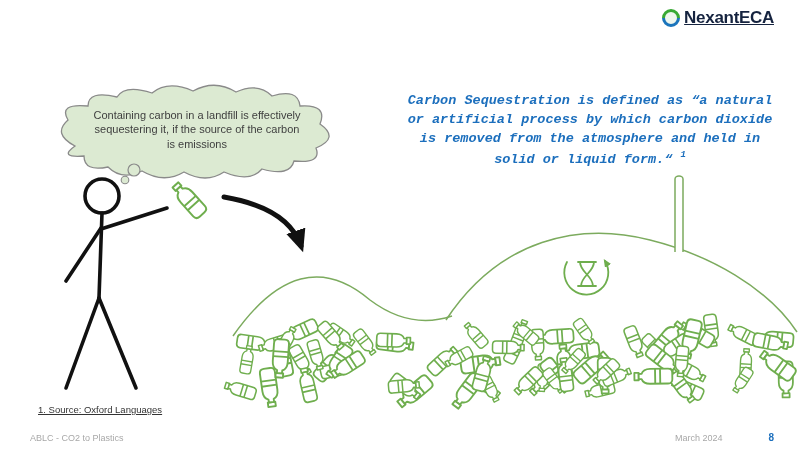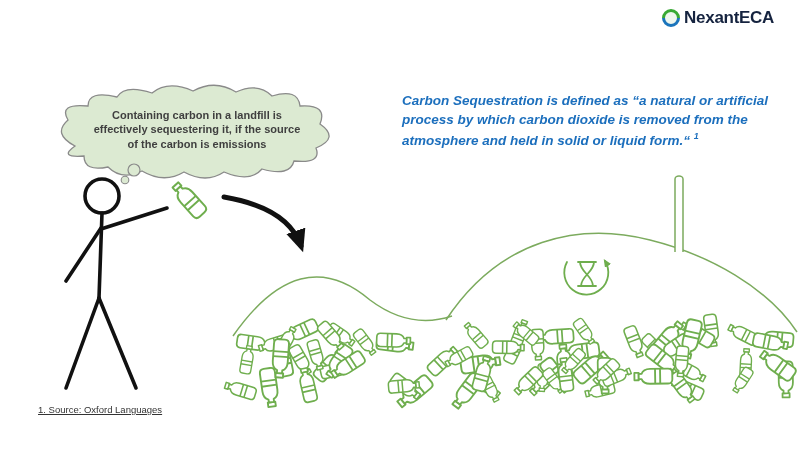--- a/index.html
+++ b/index.html
@@ -5,36 +5,36 @@
   * { margin:0; padding:0; box-sizing:border-box; }
   html,body { width:800px; height:450px; }
   body { font-family:"Liberation Sans", sans-serif; background:#ffffff; position:relative; overflow:hidden; }
   .slide { position:absolute; inset:0; background:#fff; }
   #scene { position:absolute; left:0; top:0; pointer-events:none; }
 
   .title { position:absolute; left:30px; top:24px; width:744px; font-size:19px; line-height:1.25;
            font-weight:700; color:var(--title-blue,#1c6fbd); padding-bottom:7px;
            border-bottom:2px solid var(--title-blue,#1c6fbd); }
 
-  .thought-text { position:absolute; left:92px; top:108px; width:210px; font-size:11px; font-weight:700;
+  .thought-text { position:absolute; left:92px; top:108px; width:210px; font-size:11px; font-weight:400;
                   color:#3f3f3f; text-align:center; line-height:1.3; }
 
   .definition { position:absolute; left:402px; top:92px; width:376px; font-size:13.5px; font-style:italic;
-                font-weight:700; color:var(--title-blue,#1c6fbd); line-height:1.4; }
+                font-weight:700; color:var(--title-blue,#1c6fbd); text-align:center; line-height:1.4;font-family:Liberation Mono, monospace; }
   .definition sup { font-size:9px; font-style:italic; }
 
   .footnote { position:absolute; left:38px; top:404px; font-size:9.5px; color:#333;text-decoration:underline; }
 
   .footer { position:absolute; left:30px; right:26px; bottom:7px; display:flex; align-items:baseline;
             font-size:9px; color:#a8a8a8; }
   .footer .date { margin-left:auto; }
   .footer .page { margin-left:46px; color:var(--title-blue,#1c6fbd); font-weight:700; font-size:10px; }
 
   .logo { position:absolute; top:8px; right:26px; display:flex; align-items:center; gap:3px; }
-  .logo-text { font-size:17px; font-weight:700; color:#15233f; letter-spacing:-0.3px; }
+  .logo-text { font-size:17px; font-weight:700; color:#15233f; letter-spacing:-0.3px;text-decoration:underline; }
   .logo-text .eca { font-weight:900; }
 </style>
 </head>
 <body>
 
 <div class="slide">
 
   <svg id="scene" width="800" height="450" viewBox="0 0 800 450">
     <defs>
       <g id="bottle" fill="#ffffff" stroke="#6fae4e" stroke-width="1.3" stroke-linejoin="round">
@@ -179,14 +179,19 @@
 
   <div class="thought-text">Containing carbon in a landfill is effectively sequestering it, if the source of the carbon is emissions</div>
 
   <div class="definition">
     <span>Carbon Sequestration is defined as “a natural or artificial process by which carbon dioxide is removed from the atmosphere and held in solid or liquid form.“</span>
     <sup>1</sup>
   </div>
 
   <div class="footnote">1. Source: Oxford Languages</div>
 
+  <div class="footer">
+    <span class="left">ABLC - CO2 to Plastics</span>
+    <span class="date">March 2024</span>
+    <span class="page">8</span>
+  </div>
 
 </div>
 
 </body></html>

